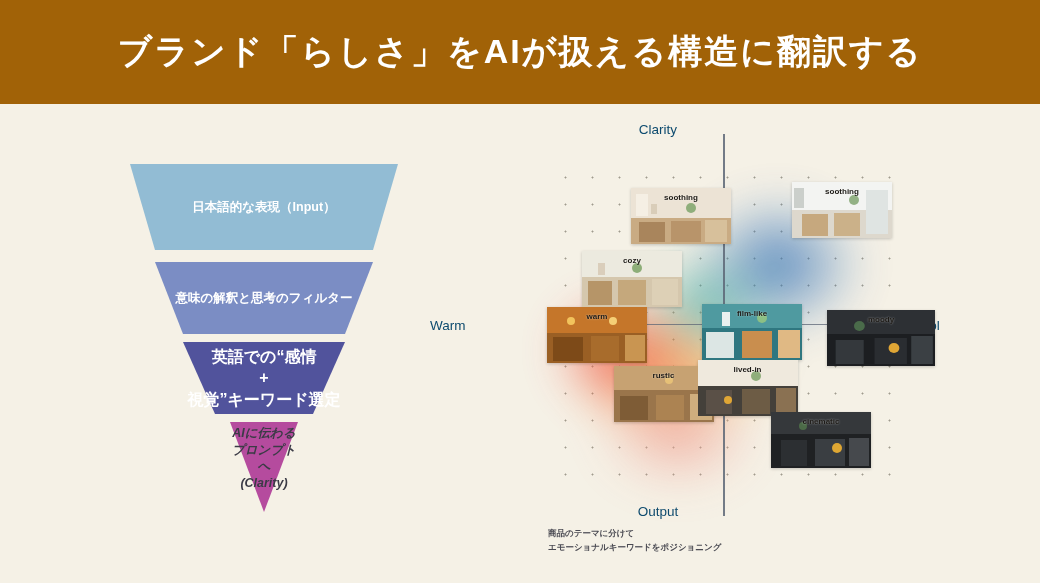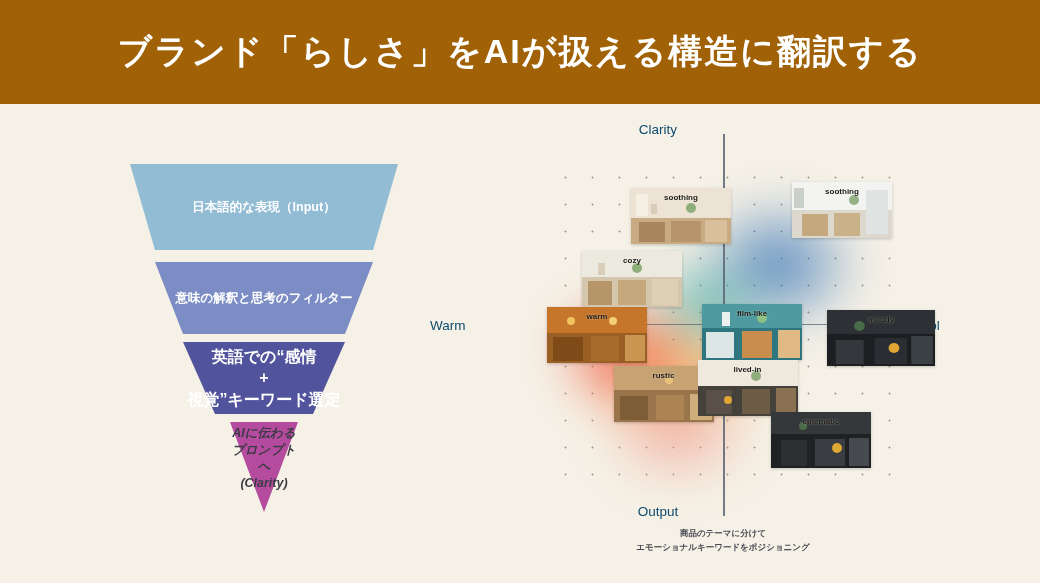--- a/index.html
+++ b/index.html
@@ -76,21 +76,21 @@
     display:flex;align-items:flex-start;justify-content:center;
   }
   .thumb .kw{
     position:relative;z-index:4;color:#1d1a16;font-size:8px;font-weight:600;
     margin-top:5px;text-shadow:0 0 2px rgba(255,255,255,.55);white-space:nowrap;
   }
   .thumb .img{position:absolute;left:0;top:0;width:100%;height:100%;z-index:1;}
 
   .caption{
     position:absolute;left:60px;top:404px;width:350px;
-    text-align:center;color:#4a4a52;font-size:8.5px;line-height:1.65;font-weight:600;
+    color:#4a4a52;font-size:8.5px;line-height:1.65;font-weight:600;
   }
 </style>
 </head>
 <body>
 
 <div class="header">
   <div class="header-title">ブランド「らしさ」をAIが扱える構造に翻訳する</div>
 </div>
 
 <div class="stage">

